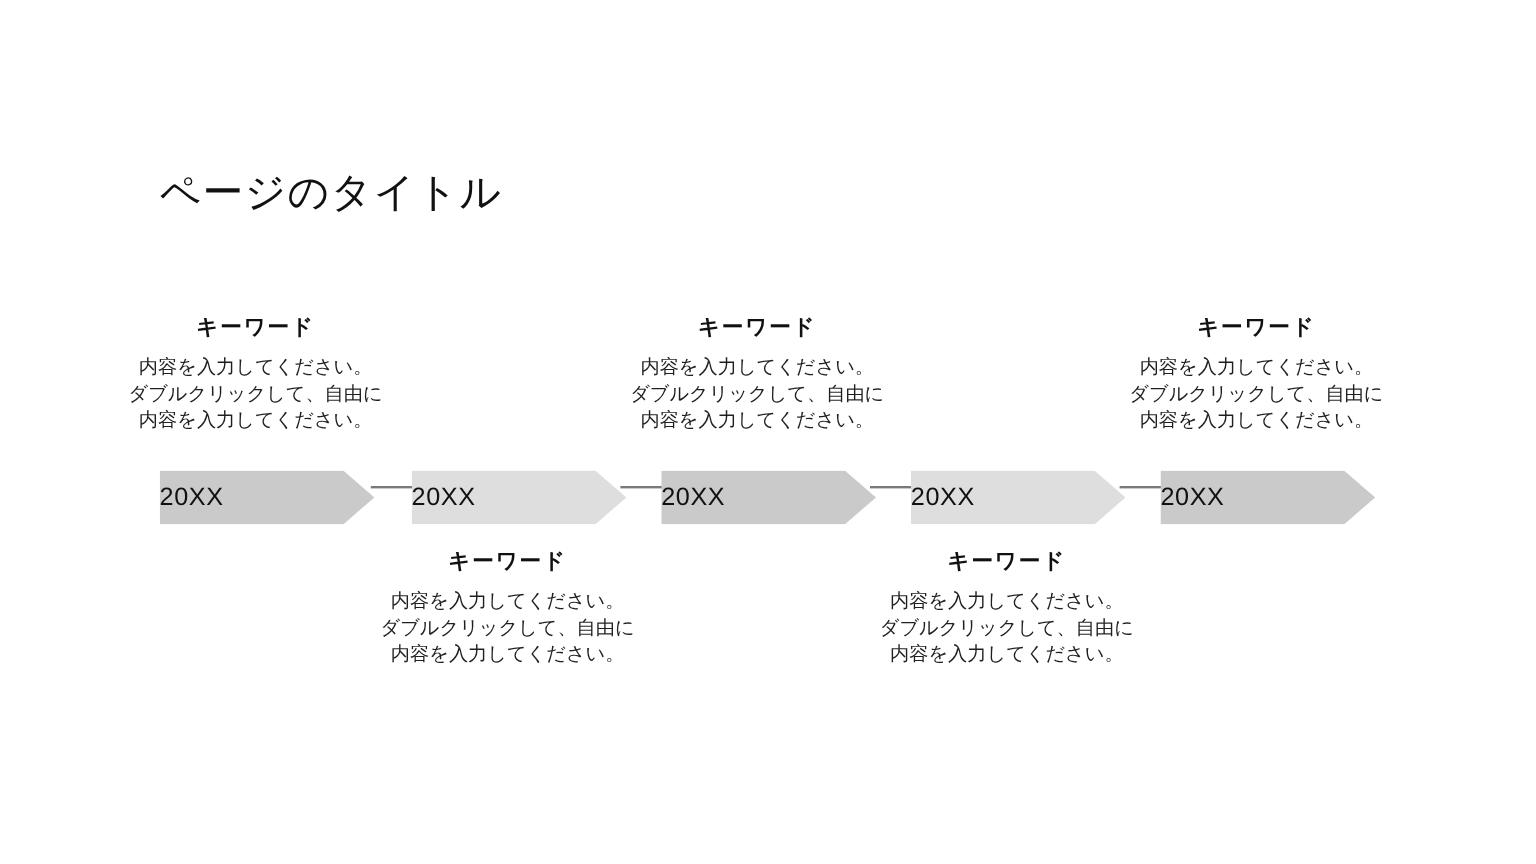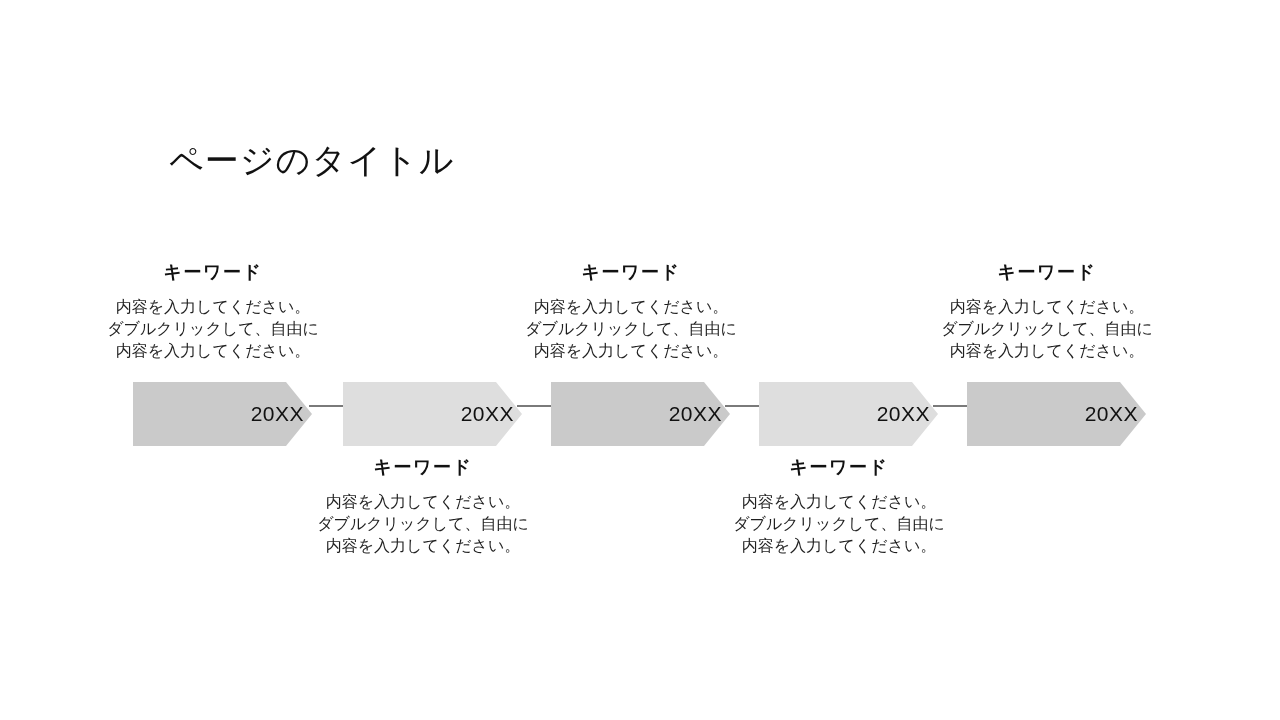--- a/index.html
+++ b/index.html
@@ -23,32 +23,31 @@
   }
   .page-title {
     position: absolute;
     left: 133px;
     top: 138px;
     font-size: 34px;
     font-weight: 500;
     letter-spacing: 1px;
     color: var(--text_primary);
     white-space: nowrap;
-    margin-left: 36px;
   }
   .timeline { position: absolute; inset: 0; text-decoration: underline; }
   .arrow {
     position: absolute;
-    top: 382px;
-    height: 64px;
+    top: 392px;
+    height: 45px;
     width: 179px;
     z-index: 2;
     display: flex;
     align-items: center;
-    justify-content: flex-end;
+    justify-content: flex-start;
     clip-path: polygon(0 0, calc(100% - 26px) 0, 100% 50%, calc(100% - 26px) 100%, 0 100%);
   }
   .arrow.dark  { background: var(--arrow_dark); }
   .arrow.light { background: var(--arrow_light); }
   .year {
     font-size: 21px;
     font-weight: 500;
     letter-spacing: 0.5px;
     color: var(--text_primary);
     padding-right: 8px;

